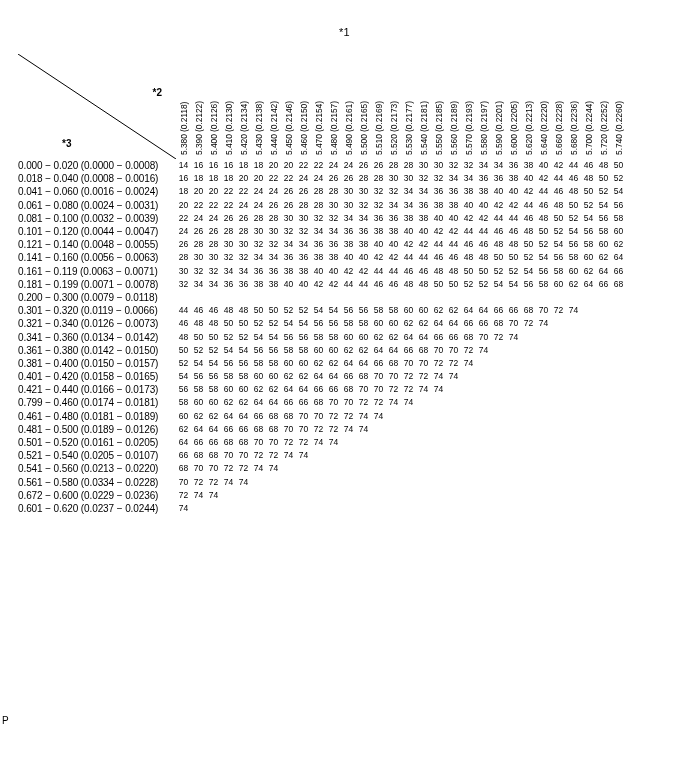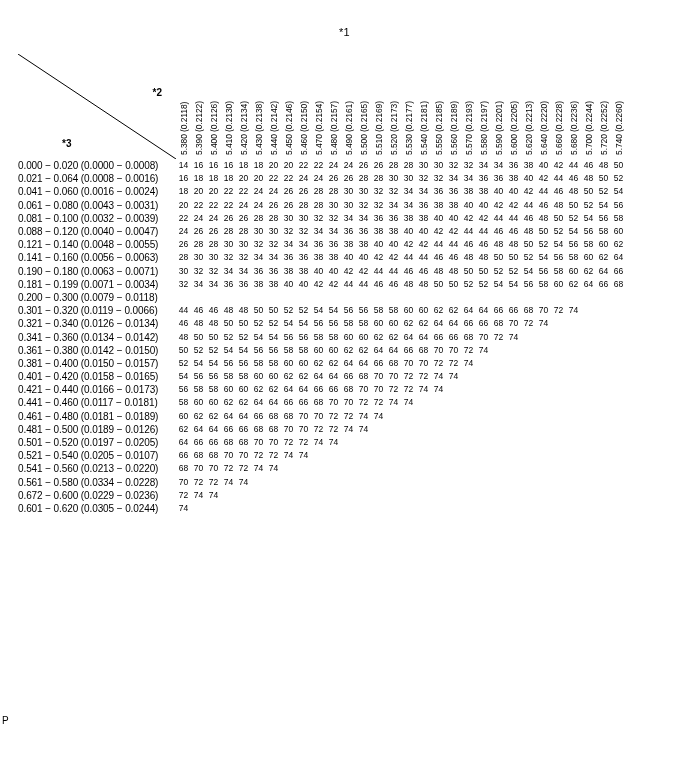--- a/index.html
+++ b/index.html
@@ -263,21 +263,21 @@
             <td class="val">36</td>
             <td class="val">38</td>
             <td class="val">40</td>
             <td class="val">42</td>
             <td class="val">44</td>
             <td class="val">46</td>
             <td class="val">48</td>
             <td class="val">50</td>
           </tr>
           <tr>
-            <td class="rowlabel">0.021 − 0.064 (0.0008 − 0.0016)</td>
+            <td class="rowlabel">0.018 − 0.040 (0.0008 − 0.0016)</td>
             <td class="val">16</td>
             <td class="val">18</td>
             <td class="val">18</td>
             <td class="val">18</td>
             <td class="val">20</td>
             <td class="val">20</td>
             <td class="val">22</td>
             <td class="val">22</td>
             <td class="val">24</td>
             <td class="val">24</td>
@@ -329,21 +329,21 @@
             <td class="val">40</td>
             <td class="val">42</td>
             <td class="val">44</td>
             <td class="val">46</td>
             <td class="val">48</td>
             <td class="val">50</td>
             <td class="val">52</td>
             <td class="val">54</td>
           </tr>
           <tr>
-            <td class="rowlabel">0.061 − 0.080 (0.0043 − 0.0031)</td>
+            <td class="rowlabel">0.061 − 0.080 (0.0024 − 0.0031)</td>
             <td class="val">20</td>
             <td class="val">22</td>
             <td class="val">22</td>
             <td class="val">22</td>
             <td class="val">24</td>
             <td class="val">24</td>
             <td class="val">26</td>
             <td class="val">26</td>
             <td class="val">28</td>
             <td class="val">28</td>
@@ -395,21 +395,21 @@
             <td class="val">44</td>
             <td class="val">46</td>
             <td class="val">48</td>
             <td class="val">50</td>
             <td class="val">52</td>
             <td class="val">54</td>
             <td class="val">56</td>
             <td class="val">58</td>
           </tr>
           <tr>
-            <td class="rowlabel">0.088 − 0.120 (0.0040 − 0.0047)</td>
+            <td class="rowlabel">0.101 − 0.120 (0.0044 − 0.0047)</td>
             <td class="val">24</td>
             <td class="val">26</td>
             <td class="val">26</td>
             <td class="val">28</td>
             <td class="val">28</td>
             <td class="val">30</td>
             <td class="val">30</td>
             <td class="val">32</td>
             <td class="val">32</td>
             <td class="val">34</td>
@@ -494,54 +494,54 @@
             <td class="val">50</td>
             <td class="val">52</td>
             <td class="val">54</td>
             <td class="val">56</td>
             <td class="val">58</td>
             <td class="val">60</td>
             <td class="val">62</td>
             <td class="val">64</td>
           </tr>
           <tr>
-            <td class="rowlabel">0.190 − 0.180 (0.0063 − 0.0071)</td>
-            <td class="val">30</td>
-            <td class="val">32</td>
-            <td class="val">32</td>
-            <td class="val">34</td>
-            <td class="val">34</td>
-            <td class="val">36</td>
-            <td class="val">36</td>
-            <td class="val">38</td>
-            <td class="val">38</td>
-            <td class="val">40</td>
-            <td class="val">40</td>
-            <td class="val">42</td>
-            <td class="val">42</td>
-            <td class="val">44</td>
-            <td class="val">44</td>
-            <td class="val">46</td>
-            <td class="val">46</td>
-            <td class="val">48</td>
-            <td class="val">48</td>
-            <td class="val">50</td>
-            <td class="val">50</td>
-            <td class="val">52</td>
-            <td class="val">52</td>
-            <td class="val">54</td>
-            <td class="val">56</td>
-            <td class="val">58</td>
-            <td class="val">60</td>
-            <td class="val">62</td>
-            <td class="val">64</td>
-            <td class="val">66</td>
-          </tr>
-          <tr>
-            <td class="rowlabel">0.181 − 0.199 (0.0071 − 0.0034)</td>
+            <td class="rowlabel">0.161 − 0.119 (0.0063 − 0.0071)</td>
+            <td class="val">30</td>
+            <td class="val">32</td>
+            <td class="val">32</td>
+            <td class="val">34</td>
+            <td class="val">34</td>
+            <td class="val">36</td>
+            <td class="val">36</td>
+            <td class="val">38</td>
+            <td class="val">38</td>
+            <td class="val">40</td>
+            <td class="val">40</td>
+            <td class="val">42</td>
+            <td class="val">42</td>
+            <td class="val">44</td>
+            <td class="val">44</td>
+            <td class="val">46</td>
+            <td class="val">46</td>
+            <td class="val">48</td>
+            <td class="val">48</td>
+            <td class="val">50</td>
+            <td class="val">50</td>
+            <td class="val">52</td>
+            <td class="val">52</td>
+            <td class="val">54</td>
+            <td class="val">56</td>
+            <td class="val">58</td>
+            <td class="val">60</td>
+            <td class="val">62</td>
+            <td class="val">64</td>
+            <td class="val">66</td>
+          </tr>
+          <tr>
+            <td class="rowlabel">0.181 − 0.199 (0.0071 − 0.0078)</td>
             <td class="val">32</td>
             <td class="val">34</td>
             <td class="val">34</td>
             <td class="val">36</td>
             <td class="val">36</td>
             <td class="val">38</td>
             <td class="val">38</td>
             <td class="val">40</td>
             <td class="val">40</td>
             <td class="val">42</td>
@@ -626,21 +626,21 @@
             <td class="val">66</td>
             <td class="val">68</td>
             <td class="val">70</td>
             <td class="val">72</td>
             <td class="val">74</td>
             <td class="empty"></td>
             <td class="empty"></td>
             <td class="empty"></td>
           </tr>
           <tr>
-            <td class="rowlabel">0.321 − 0.340 (0.0126 − 0.0134)</td>
+            <td class="rowlabel">0.321 − 0.340 (0.0126 − 0.0073)</td>
             <td class="val">46</td>
             <td class="val">48</td>
             <td class="val">48</td>
             <td class="val">50</td>
             <td class="val">50</td>
             <td class="val">52</td>
             <td class="val">52</td>
             <td class="val">54</td>
             <td class="val">54</td>
             <td class="val">56</td>
@@ -824,21 +824,21 @@
             <td class="empty"></td>
             <td class="empty"></td>
             <td class="empty"></td>
             <td class="empty"></td>
             <td class="empty"></td>
             <td class="empty"></td>
             <td class="empty"></td>
             <td class="empty"></td>
           </tr>
           <tr>
-            <td class="rowlabel">0.441 − 0.460 (0.0117 − 0.0181)</td>
+            <td class="rowlabel">0.799 − 0.460 (0.0174 − 0.0181)</td>
             <td class="val">58</td>
             <td class="val">60</td>
             <td class="val">60</td>
             <td class="val">62</td>
             <td class="val">62</td>
             <td class="val">64</td>
             <td class="val">64</td>
             <td class="val">66</td>
             <td class="val">66</td>
             <td class="val">68</td>
@@ -923,21 +923,21 @@
             <td class="empty"></td>
             <td class="empty"></td>
             <td class="empty"></td>
             <td class="empty"></td>
             <td class="empty"></td>
             <td class="empty"></td>
             <td class="empty"></td>
             <td class="empty"></td>
           </tr>
           <tr>
-            <td class="rowlabel">0.501 − 0.520 (0.0197 − 0.0205)</td>
+            <td class="rowlabel">0.501 − 0.520 (0.0161 − 0.0205)</td>
             <td class="val">64</td>
             <td class="val">66</td>
             <td class="val">66</td>
             <td class="val">68</td>
             <td class="val">68</td>
             <td class="val">70</td>
             <td class="val">70</td>
             <td class="val">72</td>
             <td class="val">72</td>
             <td class="val">74</td>
@@ -1088,21 +1088,21 @@
             <td class="empty"></td>
             <td class="empty"></td>
             <td class="empty"></td>
             <td class="empty"></td>
             <td class="empty"></td>
             <td class="empty"></td>
             <td class="empty"></td>
             <td class="empty"></td>
           </tr>
           <tr>
-            <td class="rowlabel">0.601 − 0.620 (0.0305 − 0.0244)</td>
+            <td class="rowlabel">0.601 − 0.620 (0.0237 − 0.0244)</td>
             <td class="val">74</td>
             <td class="empty"></td>
             <td class="empty"></td>
             <td class="empty"></td>
             <td class="empty"></td>
             <td class="empty"></td>
             <td class="empty"></td>
             <td class="empty"></td>
             <td class="empty"></td>
             <td class="empty"></td>

